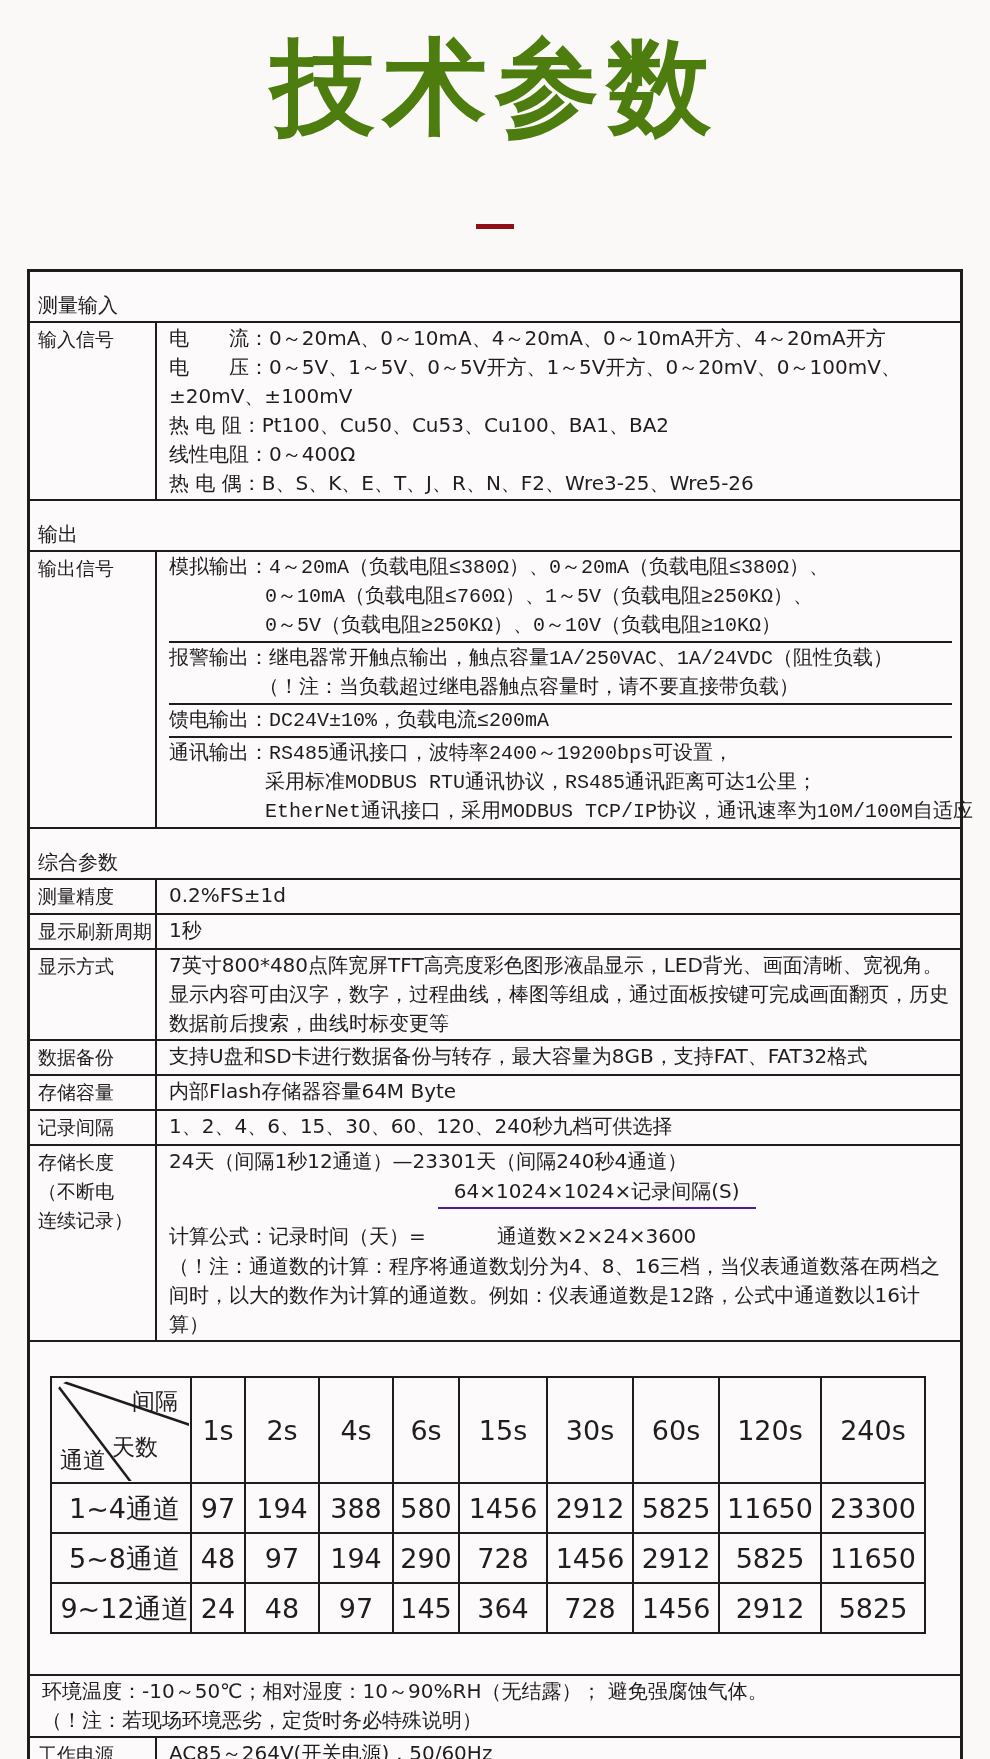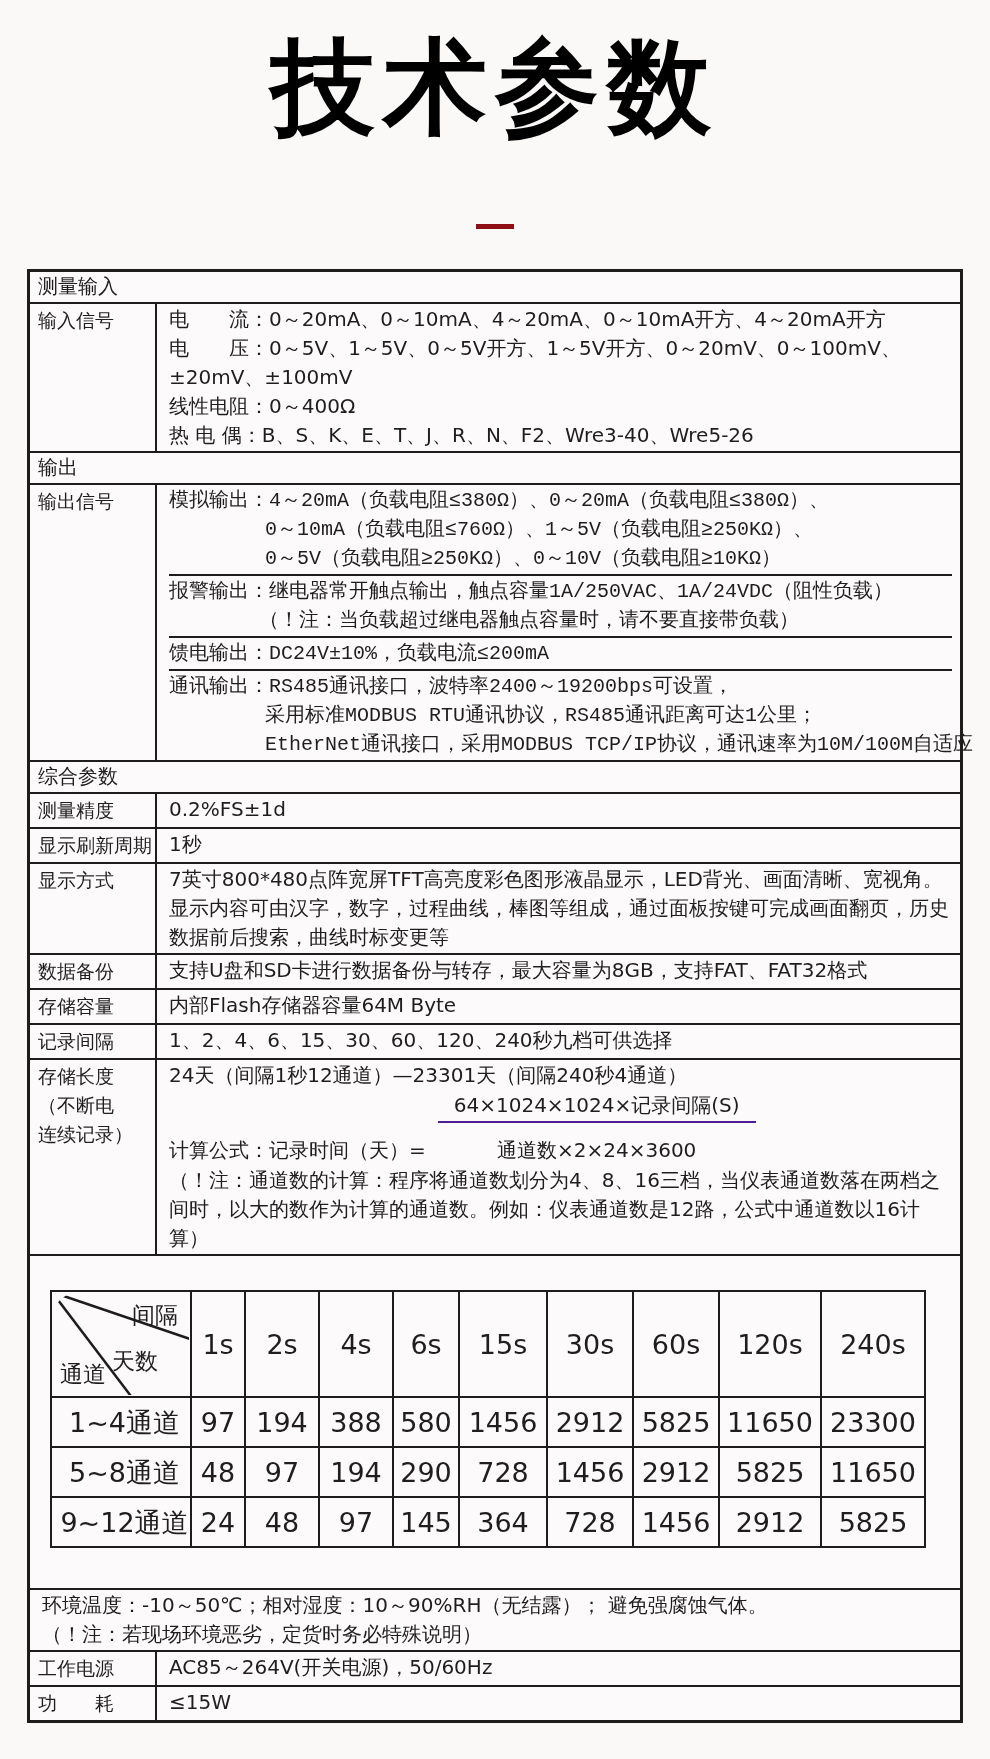--- a/index.html
+++ b/index.html
@@ -1,25 +1,25 @@
 <!DOCTYPE html>
 <html><head>
 <meta charset="utf-8">
 <style>
   html,body{margin:0;padding:0;background:#fbf8f8;}
   .page{position:relative;width:990px;height:1759px;overflow:hidden;background:#fbf8f8;
         font-family:"DejaVu Sans","Liberation Sans",sans-serif;color:#1f1d1e;}
   .title{margin:0;padding-top:22px;text-align:center;font-size:104px;line-height:1.25;
-         font-weight:900;color:#000000;letter-spacing:8px;}
+         font-weight:900;color:#4d7c0f;letter-spacing:8px;}
   .title-underline{width:38px;height:5px;background:#8e1016;margin:72px auto 0;}
   .spec-table{margin:40px auto 0;width:930px;border:3px solid #1e1c1d;background:#fcfafa;
               font-size:20px;line-height:29px;}
   .row{border-top:2px solid #1e1c1d;}
   .row:first-child{border-top:none;}
-  .section-row{padding:0 6px 1px 8px;font-size:20px;}
+  .section-row{padding:19px 6px 1px 8px;font-size:20px;}
   .two-col{display:flex;align-items:stretch;}
   .col-label{flex:0 0 115px;border-right:2px solid #1e1c1d;padding:2px 2px 2px 8px;
              font-size:19px;white-space:nowrap;}
   .col-content{flex:1;min-width:0;padding:1px 8px 1px 12px;}
   .line{white-space:nowrap;}
   .wrapline{white-space:normal;}
   .ind-a{padding-left:96px;}
   .ind-b{padding-left:90px;}
   .subrow{padding:1px 0;font-family:Liberation Mono, monospace;}
   .subrow + .subrow{border-top:2px solid #1e1c1d;}
@@ -53,22 +53,23 @@
     <div class="row section-row">
       <span>测量输入</span>
     </div>
 
     <div class="row two-col">
       <div class="col-label">输入信号</div>
       <div class="col-content">
         <div class="line">电　　流：0～20mA、0～10mA、4～20mA、0～10mA开方、4～20mA开方</div>
         <div class="line">电　　压：0～5V、1～5V、0～5V开方、1～5V开方、0～20mV、0～100mV、</div>
         <div class="line">±20mV、±100mV</div>
+        <div class="line">热 电 阻：Pt100、Cu50、Cu53、Cu100、BA1、BA2</div>
         <div class="line">线性电阻：0～400Ω</div>
-        <div class="line">热 电 偶：B、S、K、E、T、J、R、N、F2、Wre3-40、Wre5-26</div>
+        <div class="line">热 电 偶：B、S、K、E、T、J、R、N、F2、Wre3-25、Wre5-26</div>
       </div>
     </div>
 
     <div class="row section-row">
       <span>输出</span>
     </div>
 
     <div class="row two-col">
       <div class="col-label">输出信号</div>
       <div class="col-content" style="padding:0 8px 0 12px;">

